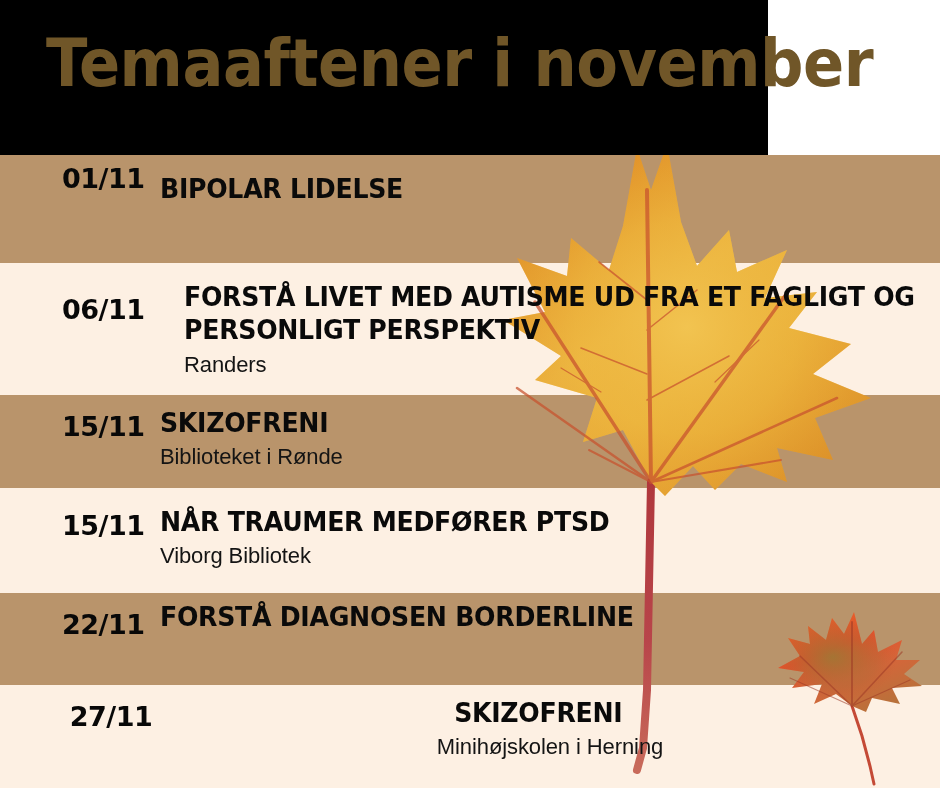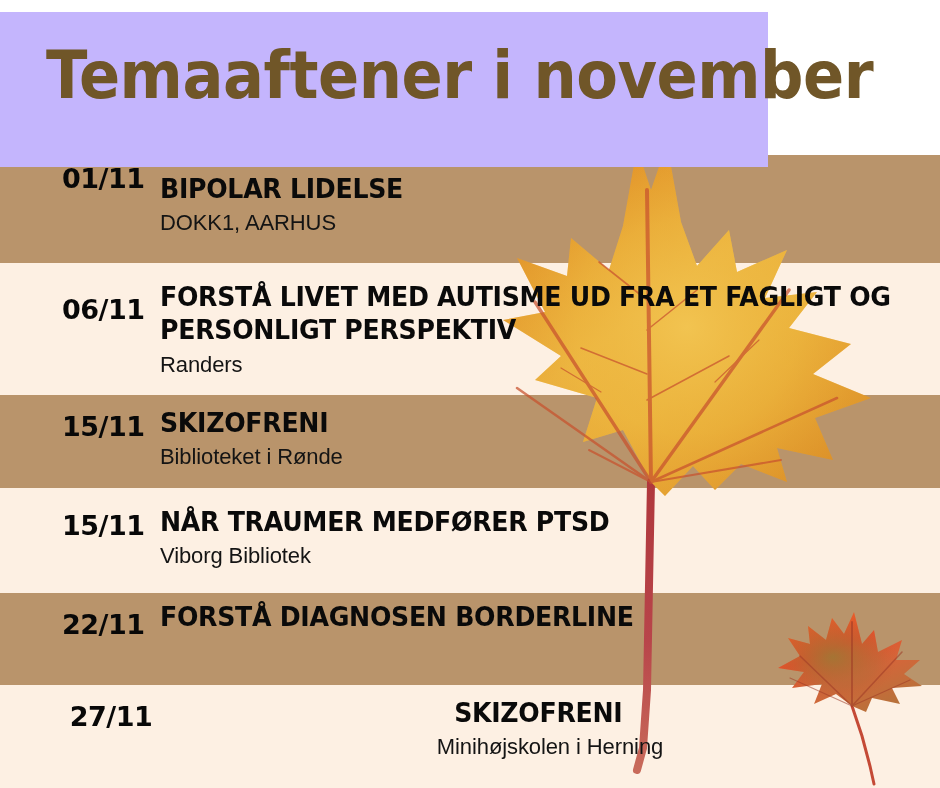--- a/index.html
+++ b/index.html
@@ -18,23 +18,22 @@
     overflow: hidden;
     background: #ffffff;
   }
 
   
   .header {
     position: absolute;
     left: 0; top: 0;
     width: 768px;
     height: 155px;
-    background: #c4b5fd;
+    background: #000000;
     z-index: 5;
-    margin-top: 12px;
   }
   .poster-title {
     position: absolute;
     left: 46px;
     top: 28px;
     font-family: "DejaVu Sans", sans-serif;
     font-size: 66px;
     font-weight: bold;
     letter-spacing: -0.5px;
     color: #705628;
@@ -111,21 +110,21 @@
   .row-1 .row-date { padding-top: 8px; }
   .row-2 .row-date { padding-top: 23px; margin-top: 8px; }
   .row-3 .row-date { padding-top: 16px; }
   .row-4 .row-date { padding-top: 22px; }
   .row-5 .row-date { padding-top: 16px; }
   .row-6 .row-date { padding-top: 16px; }
 
   .row-1 .row-body, .row-3 .row-body, .row-4 .row-body,
   .row-5 .row-body, .row-6 .row-body, .row-2 .row-body { padding-top: 16px; }
   .row-1 .row-body { padding-top: 18px; }
-  .row-2 .row-body { padding-top: 18px; }
+  .row-2 .row-body { padding-top: 18px; margin-left: 24px; }
   .row-3 .row-body { padding-top: 12px; }
   .row-4 .row-body { padding-top: 18px; }
   .row-5 .row-body { padding-top: 8px; }
   .row-6 .row-body { padding-top: 12px; }
 
   
   .leaf-layer {
     position: absolute;
     left: 0; top: 0;
     width: 940px;
@@ -276,21 +275,20 @@
       </g>
     </svg>
   </div>
 
   <div class="text-layer">
 
     <div class="text-row row-1">
       <div class="row-date">01/11</div>
       <div class="row-body">
         <div class="row-title">BIPOLAR LIDELSE</div>
-        <div class="row-venue">DOKK1, AARHUS</div>
       </div>
     </div>
 
     <div class="text-row row-2">
       <div class="row-date">06/11</div>
       <div class="row-body">
         <div class="row-title">FORSTÅ LIVET MED AUTISME UD FRA ET FAGLIGT OG PERSONLIGT PERSPEKTIV</div>
         <div class="row-venue">Randers</div>
       </div>
     </div>

